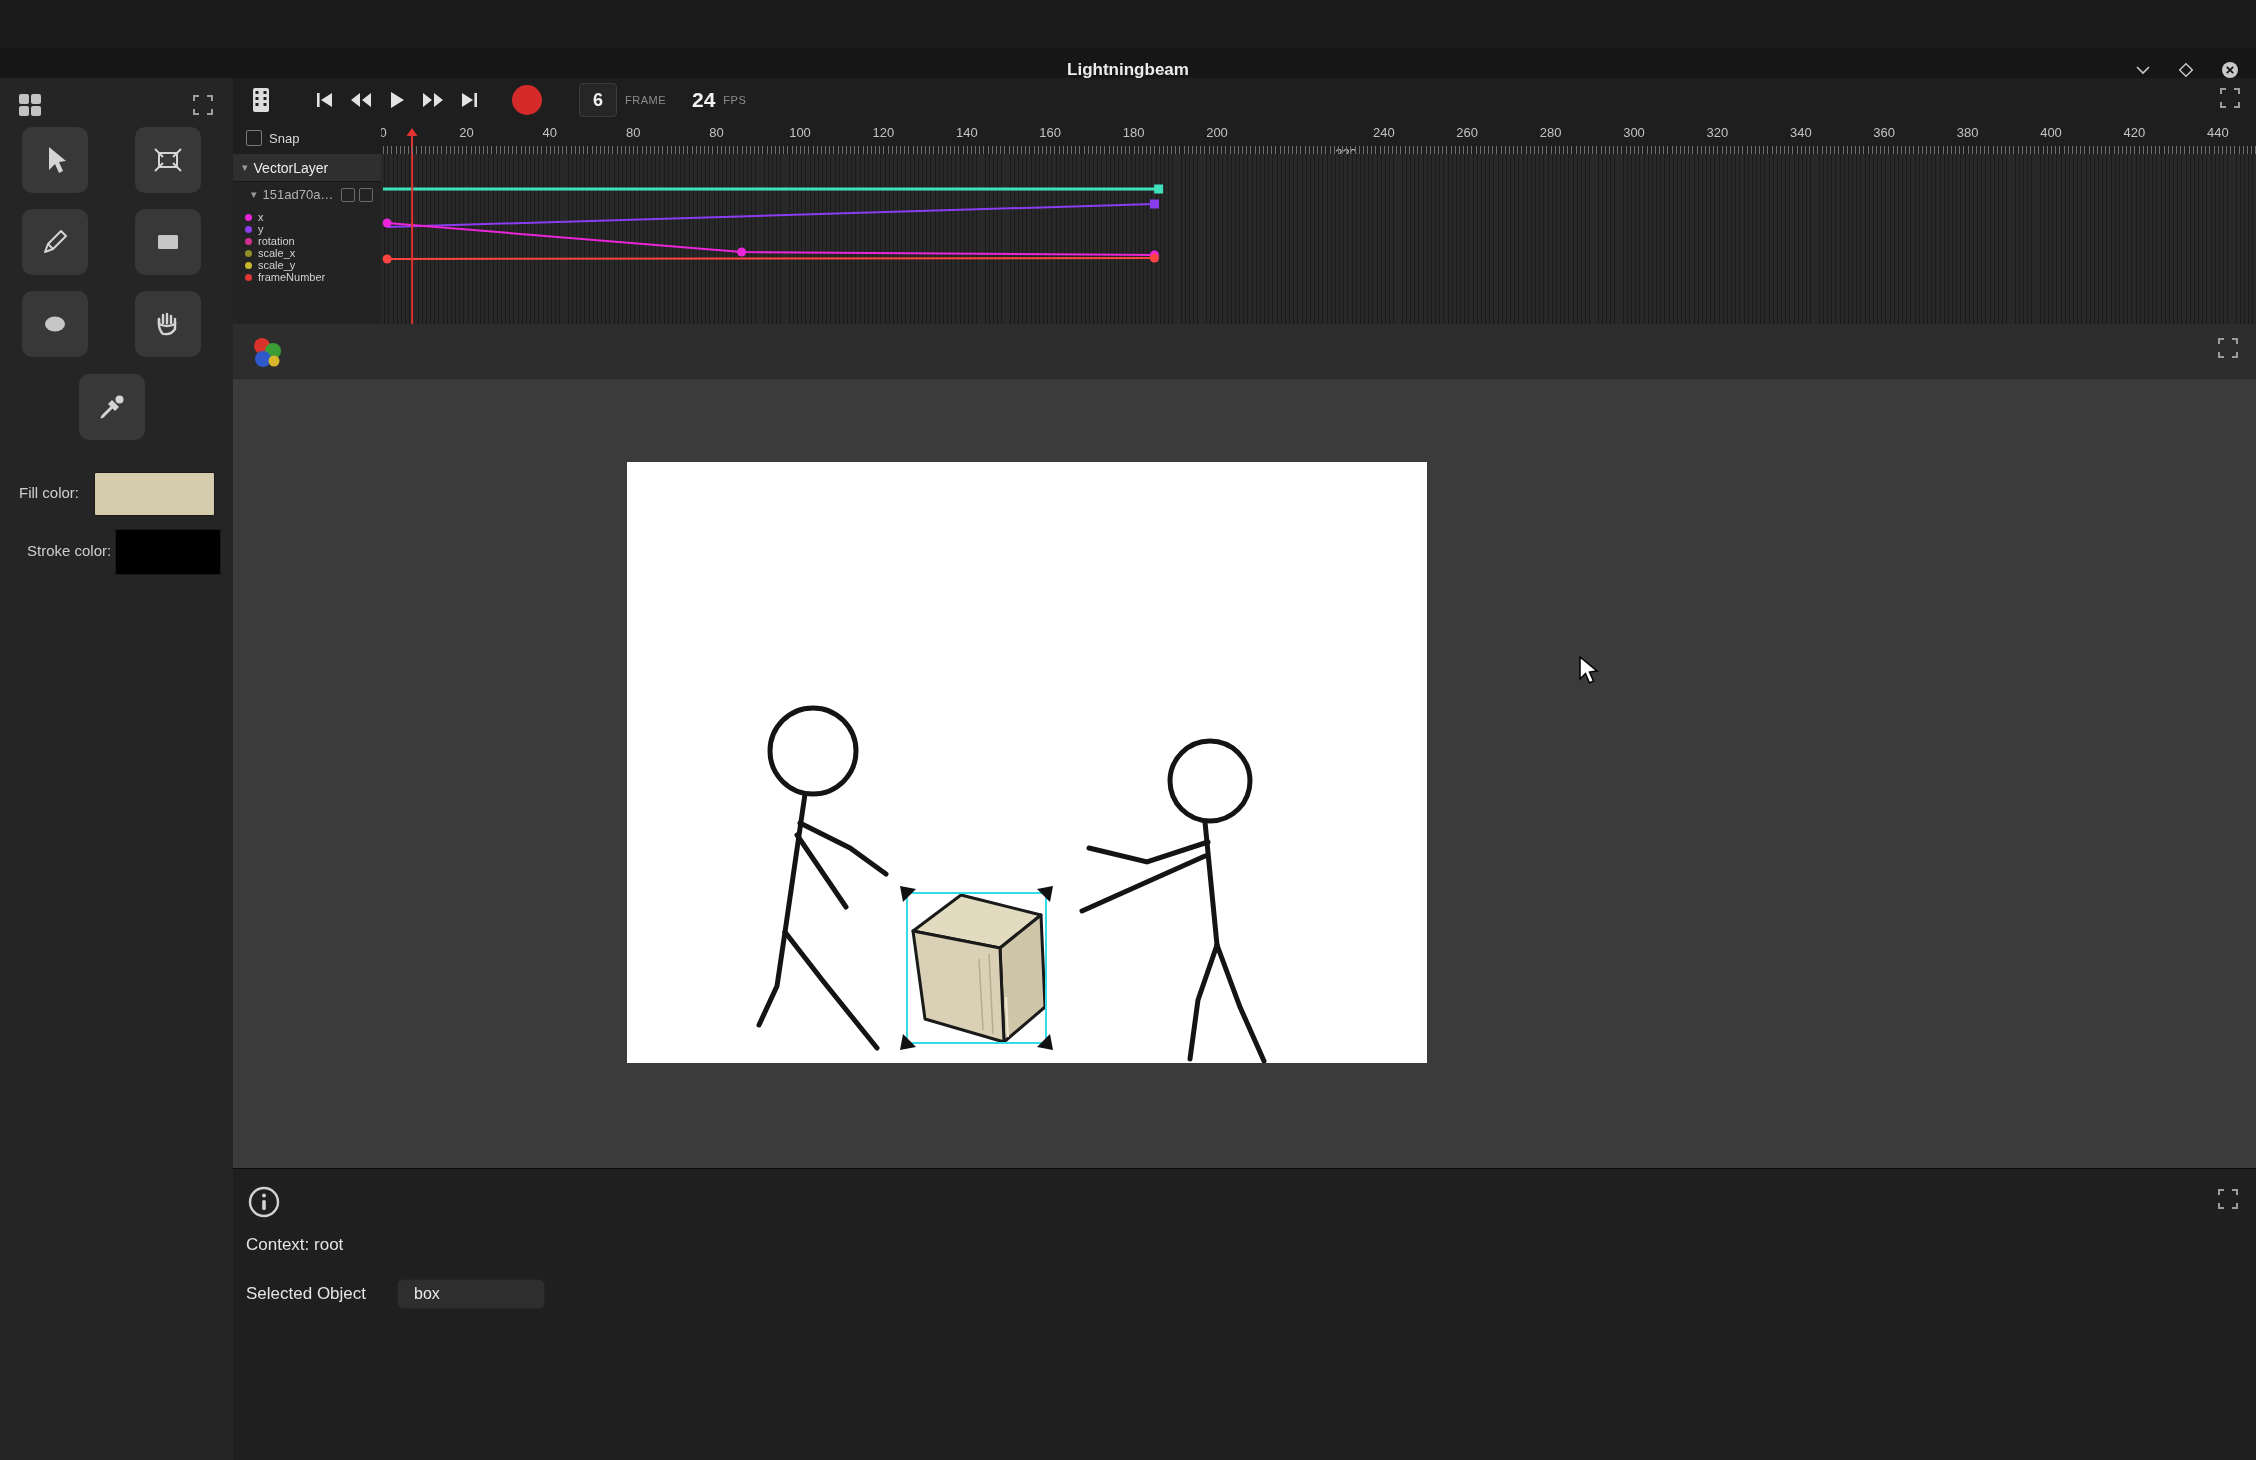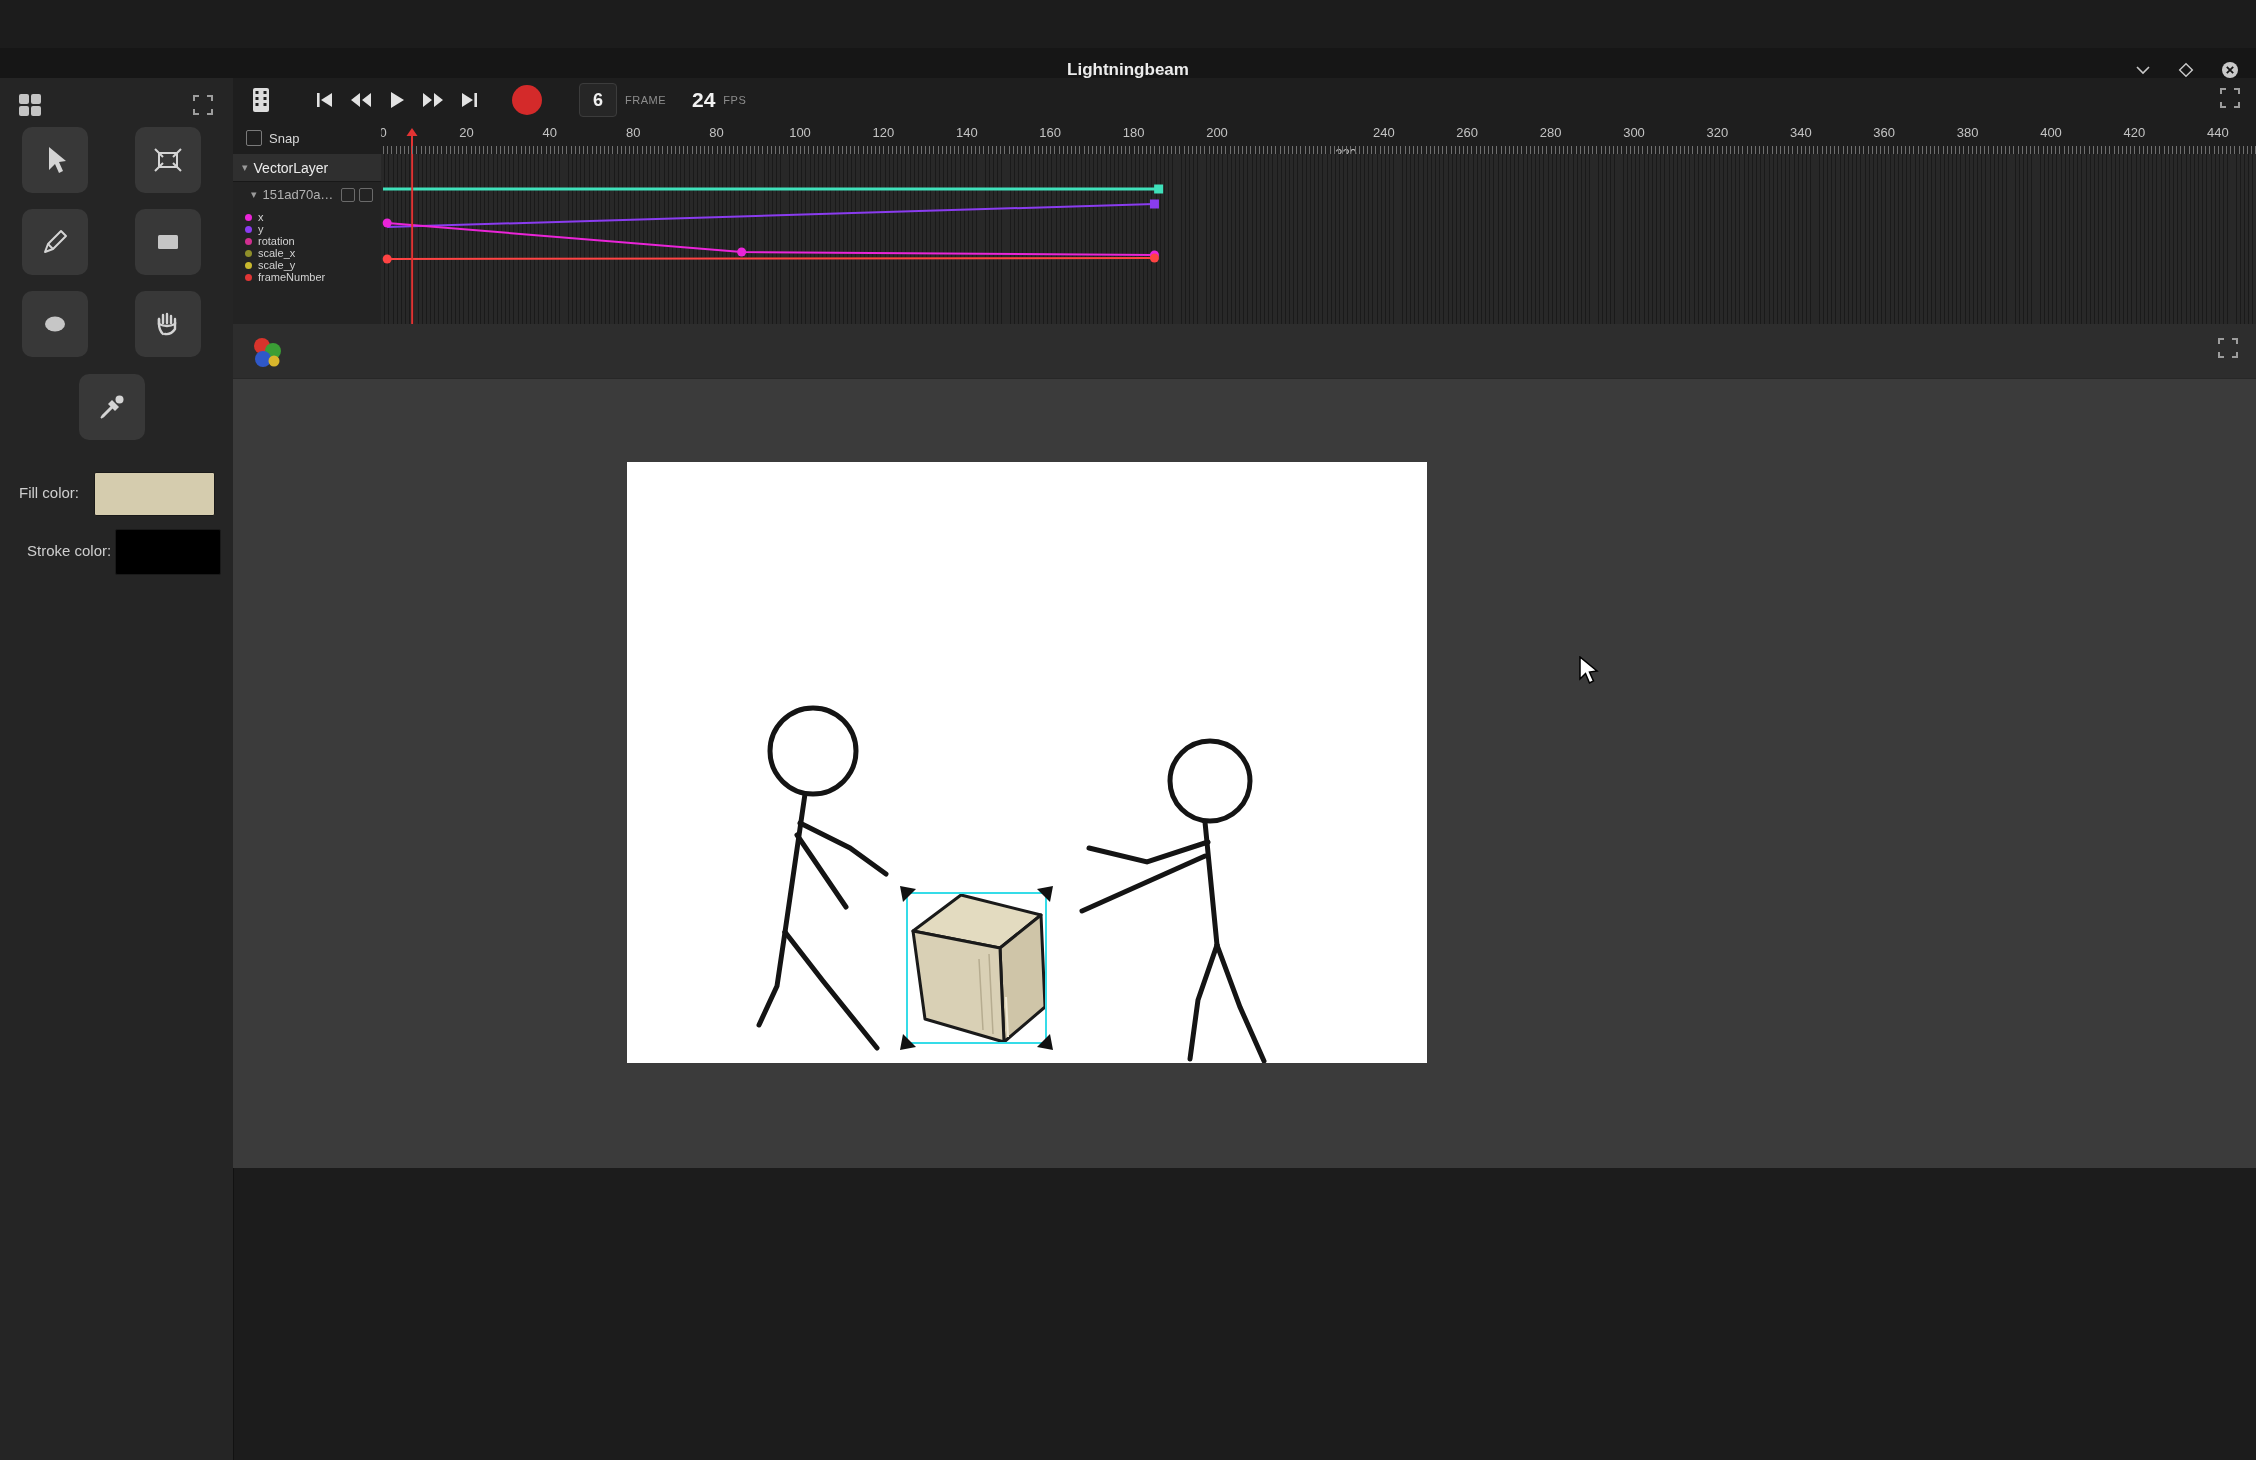--- a/index.html
+++ b/index.html
@@ -358,14 +358,33 @@
           <polygon points="426,588 410,585 423,572" fill="#111"></polygon>
         </g>
       </svg>
     </div>
 
     <svg class="cursor" width="26" height="30">
       <path d="M2 1 L2 23 L7.5 17.5 L11.5 27 L15.5 25 L11.5 16 L19 15 Z" fill="#fff" stroke="#000" stroke-width="1.5"></path>
     </svg>
   </div>
 
+  <div class="bottompanel">
+    <div class="infobtn">
+      <svg width="38" height="38">
+        <circle cx="19" cy="19" r="14" stroke="#d2d2d2" stroke-width="2.4" fill="none"></circle>
+        <circle cx="19" cy="12.5" r="2" fill="#d2d2d2"></circle>
+        <rect x="17.2" y="17" width="3.6" height="10" rx="1.5" fill="#d2d2d2"></rect>
+      </svg>
+    </div>
+    <div class="hexpand" style="top:18px;">
+      <svg width="24" height="24">
+          <path d="M3 8 V3 H8 M16 3 H21 V8 M21 16 V21 H16 M8 21 H3 V16" stroke="#9d9d9d" stroke-width="2" fill="none"></path>
+        </svg>
+    </div>
+    <div class="contexttext">Context: root</div>
+    <div class="selrow">
+      <span class="sellabel">Selected Object</span>
+      <span class="selinput">box</span>
+    </div>
+  </div>
 
 </div>
 
 </body></html>

